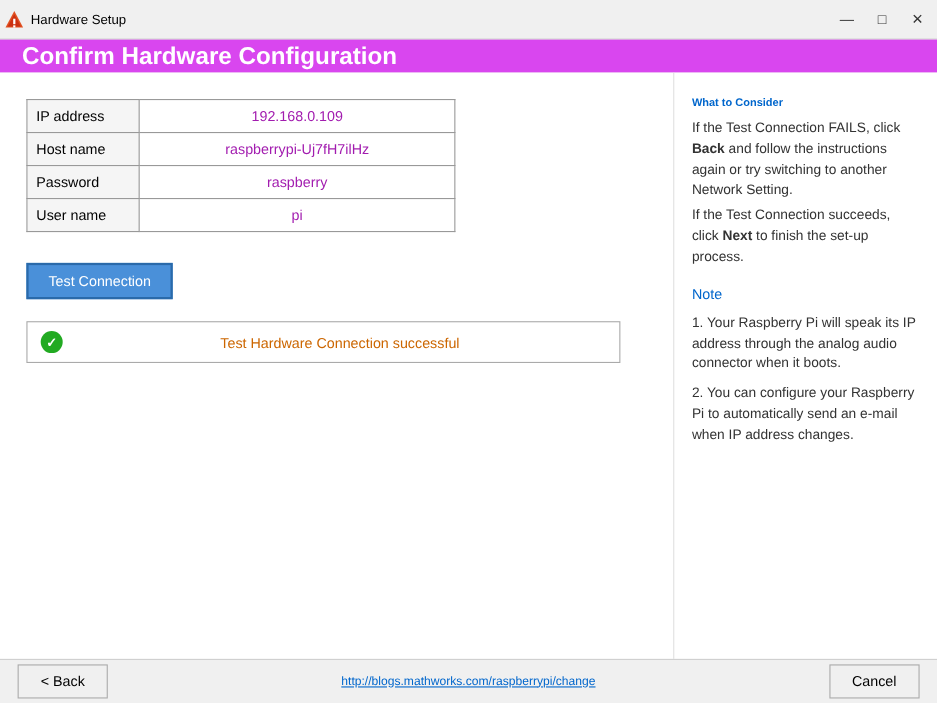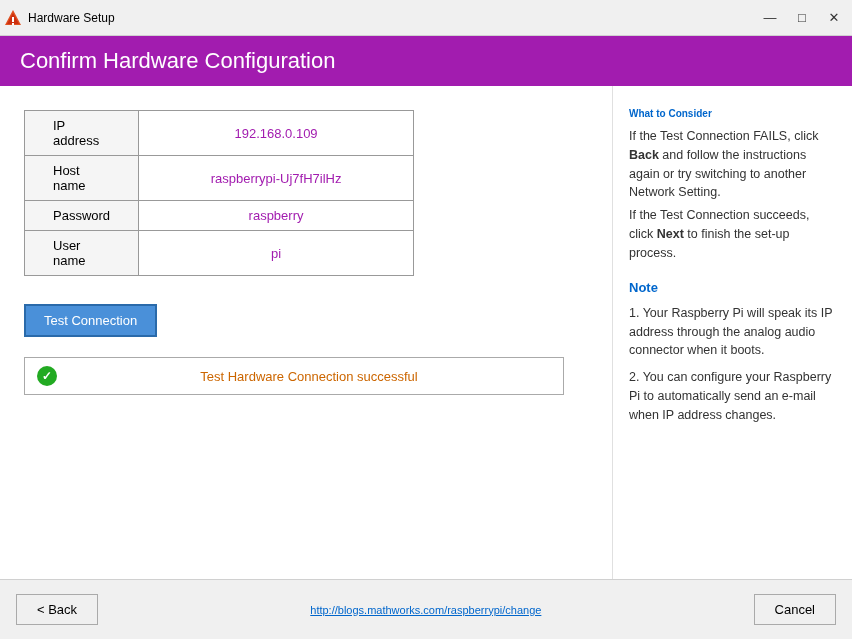--- a/index.html
+++ b/index.html
@@ -47,25 +47,25 @@
       cursor: pointer;
       display: flex;
       align-items: center;
       justify-content: center;
       font-size: 13px;
       color: #333;
     }
 
     
     .header {
-      background: #a21caf;
+      background: #d946ef;
       color: white;
-      padding: 12px 20px;
+      padding: 2px 20px;
       font-size: 22px;
-      font-weight: normal;
+      font-weight: bold;
       flex-shrink: 0;
     }
 
     
     .main-content {
       display: flex;
       flex: 1;
       background: white;
       overflow: hidden;
     }
@@ -79,21 +79,21 @@
       gap: 20px;
     }
 
     
     .config-table {
       border-collapse: collapse;
       width: 390px;
     }
     .config-table td {
       border: 1px solid #999;
-      padding: 7px 28px;
+      padding: 7px 8px;
     }
     .config-table td:first-child {
       background: #f5f5f5;
       font-weight: normal;
       width: 100px;
       color: #000;
     }
     .config-table td:last-child {
       text-align: center;
       color: #a21caf;
@@ -152,40 +152,40 @@
       flex-shrink: 0;
     }
     .right-panel .section-title {
       color: #0066cc;
       font-weight: bold;
       margin-bottom: 6px;
       font-size: 10px;
     }
     .right-panel .note-title {
       color: #0066cc;
-      font-weight: bold;
+      font-weight: normal;
       margin-top: 16px;
       margin-bottom: 6px;
       font-size: 13px;
     }
     .right-panel p {
       margin-bottom: 4px;
     }
     .bold { font-weight: bold; }
 
     
     .footer {
       background: #f0f0f0;
       border-top: 1px solid #d0d0d0;
       padding: 10px 16px;
       display: flex;
       align-items: center;
       justify-content: space-between;
       flex-shrink: 0;
-      height: 60px;
+      height: 40px;
     }
     .footer-left { display: flex; gap: 8px; }
     .footer-right { display: flex; gap: 20px; }
     .footer-btn {
       padding: 7px 20px;
       font-size: 13px;
       border: 1px solid #aaa;
       background: #f0f0f0;
       cursor: pointer;
       min-width: 80px;

